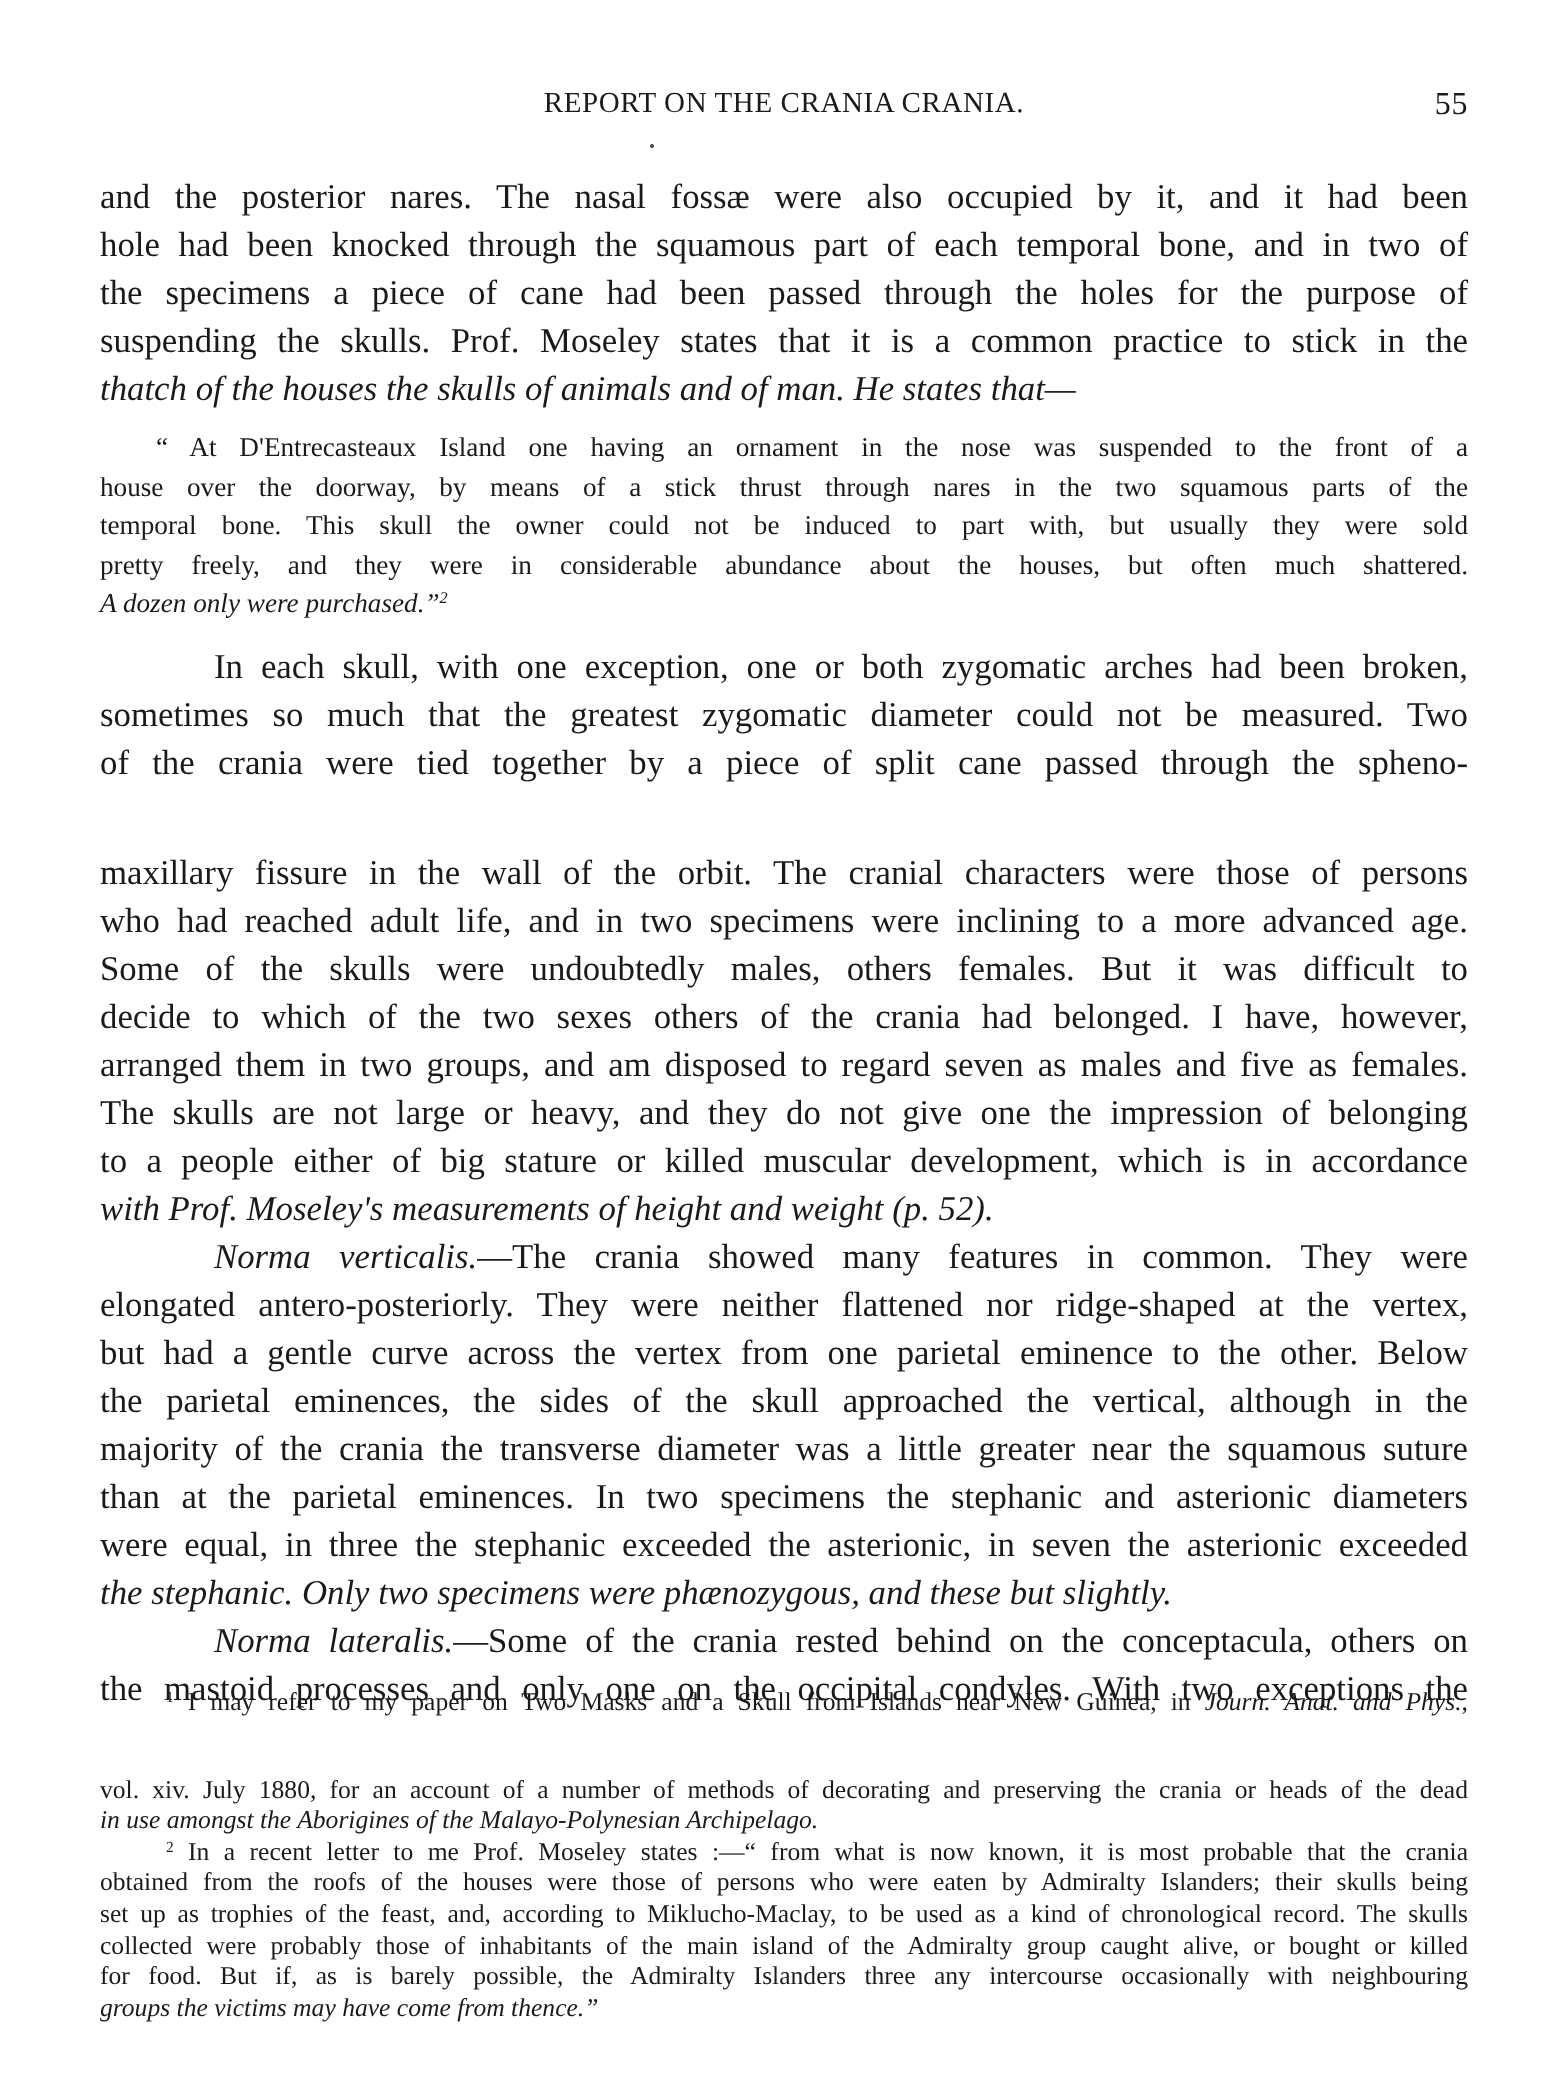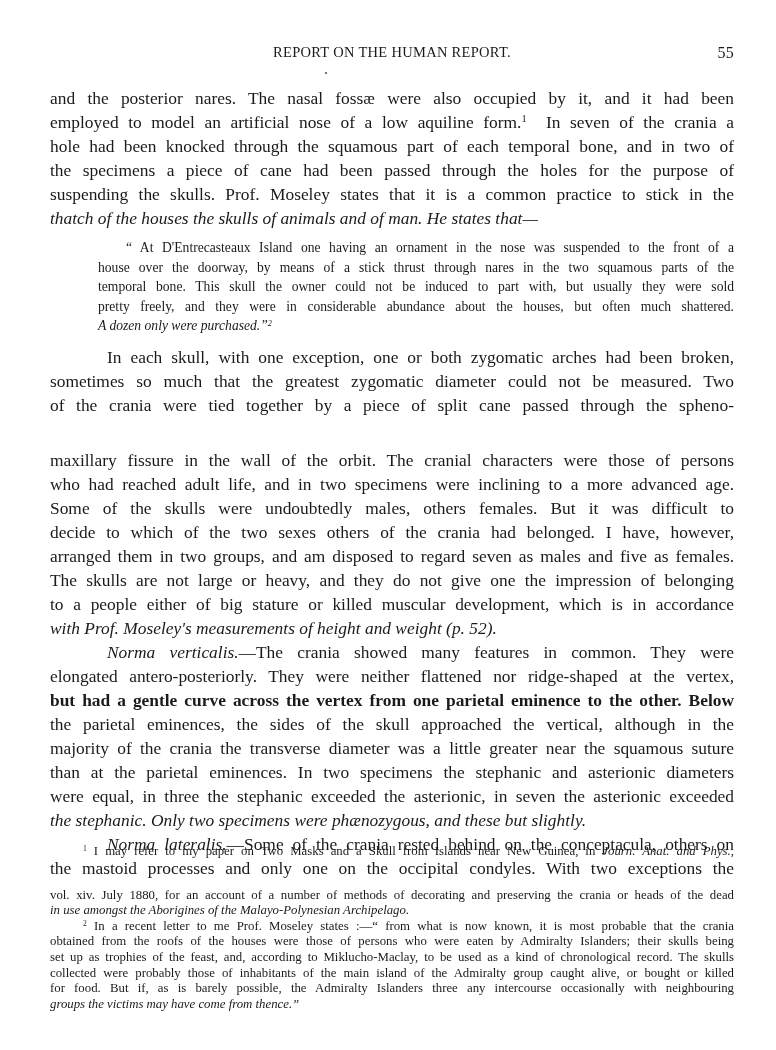--- a/index.html
+++ b/index.html
@@ -18,47 +18,46 @@
     .dot-mark { position: absolute; top: 72px; left: 275px; width: 2px; height: 2px; background: #444; border-radius: 1px; }
     .body-text {
       position: absolute; top: 86px; left: 0; width: 684px;
       font-family: "Liberation Serif", serif; font-size: 17.4px; line-height: 24px;
       text-align: justify;
     }
     .line { display: block; white-space: nowrap; text-align-last: justify; height: 24px; }
     .line.last { text-align-last: left; font-style: italic; }
     .line.indent { padding-left: 57px; }
     .quote { font-size: 13.6px; line-height: 19.5px; margin: 8px 0 9px 0; }
-    .quote .line { height: 19.5px; margin-left: 48px; }
+    .quote .line { height: 19.5px; }
     .quote .line.indent { padding-left: 28px; }
     .footnotes {
       position: absolute; top: 844px; left: 0; width: 684px;
       font-family: "Liberation Serif", serif; font-size: 12.8px; line-height: 15.6px;
     }
     .footnotes .line { height: 15.6px; }
     .footnotes .line.indent { padding-left: 33px; }
     sup { font-size: 60%; line-height: 0; vertical-align: 0.55em; }
     i, .it { font-style: italic; }
   </style>
 </head>
 <body>
 
 <div class="page">
 
   <div class="running-head">
-    <span class="running-title">REPORT ON THE HUMAN REPORT.</span>
+    <span class="running-title">REPORT ON THE CRANIA CRANIA.</span>
     <span class="page-number">55</span>
   </div>
   <div class="dot-mark"></div>
 
   <div class="body-text">
 
     <div>
       <span class="line" style="white-space: normal; overflow: hidden;">and the posterior nares. The nasal fossæ were also occupied by it, and it had been</span>
-      <span class="line" style="white-space: normal; overflow: hidden;"><span>employed to model an artificial nose of a low aquiline form.</span><sup>1</sup>&nbsp;&nbsp;<span>In seven of the crania a</span></span>
       <span class="line" style="white-space: normal; overflow: hidden;">hole had been knocked through the squamous part of each temporal bone, and in two of</span>
       <span class="line" style="white-space: normal; overflow: hidden;">the specimens a piece of cane had been passed through the holes for the purpose of</span>
       <span class="line" style="white-space: normal; overflow: hidden;">suspending the skulls. Prof. Moseley states that it is a common practice to stick in the</span>
       <span class="line last">thatch of the houses the skulls of animals and of man. He states that—</span>
     </div>
 
     <div class="quote">
       <span class="line indent" style="white-space: normal; overflow: hidden;">“ At D'Entrecasteaux Island one having an ornament in the nose was suspended to the front of a</span>
       <span class="line" style="white-space: normal; overflow: hidden;">house over the doorway, by means of a stick thrust through nares in the two squamous parts of the</span>
       <span class="line" style="white-space: normal; overflow: hidden;">temporal bone. This skull the owner could not be induced to part with, but usually they were sold</span>
@@ -76,21 +75,21 @@
       <span class="line" style="white-space: normal; overflow: hidden;">decide to which of the two sexes others of the crania had belonged. I have, however,</span>
       <span class="line" style="white-space: normal; overflow: hidden;">arranged them in two groups, and am disposed to regard seven as males and five as females.</span>
       <span class="line" style="white-space: normal; overflow: hidden;">The skulls are not large or heavy, and they do not give one the impression of belonging</span>
       <span class="line" style="white-space: normal; overflow: hidden;">to a people either of big stature or killed muscular development, which is in accordance</span>
       <span class="line last">with Prof. Moseley's measurements of height and weight (p. 52).</span>
     </div>
 
     <div>
       <span class="line indent" style="white-space: normal; overflow: hidden;"><i>Norma verticalis.</i><span>—The crania showed many features in common. They were</span></span>
       <span class="line" style="white-space: normal; overflow: hidden;">elongated antero-posteriorly. They were neither flattened nor ridge-shaped at the vertex,</span>
-      <span class="line" style="white-space: normal; overflow: hidden; font-weight: bold;">but had a gentle curve across the vertex from one parietal eminence to the other. Below</span>
+      <span class="line" style="white-space: normal; overflow: hidden;">but had a gentle curve across the vertex from one parietal eminence to the other. Below</span>
       <span class="line" style="white-space: normal; overflow: hidden;">the parietal eminences, the sides of the skull approached the vertical, although in the</span>
       <span class="line" style="white-space: normal; overflow: hidden;">majority of the crania the transverse diameter was a little greater near the squamous suture</span>
       <span class="line" style="white-space: normal; overflow: hidden;">than at the parietal eminences. In two specimens the stephanic and asterionic diameters</span>
       <span class="line" style="white-space: normal; overflow: hidden;">were equal, in three the stephanic exceeded the asterionic, in seven the asterionic exceeded</span>
       <span class="line last">the stephanic. Only two specimens were phænozygous, and these but slightly.</span>
     </div>
 
     <div>
       <span class="line indent" style="white-space: normal; overflow: hidden;"><i>Norma lateralis.</i><span>—Some of the crania rested behind on the conceptacula, others on</span></span>
       <span class="line" style="white-space: normal; overflow: hidden;">the mastoid processes and only one on the occipital condyles. With two exceptions the</span>

